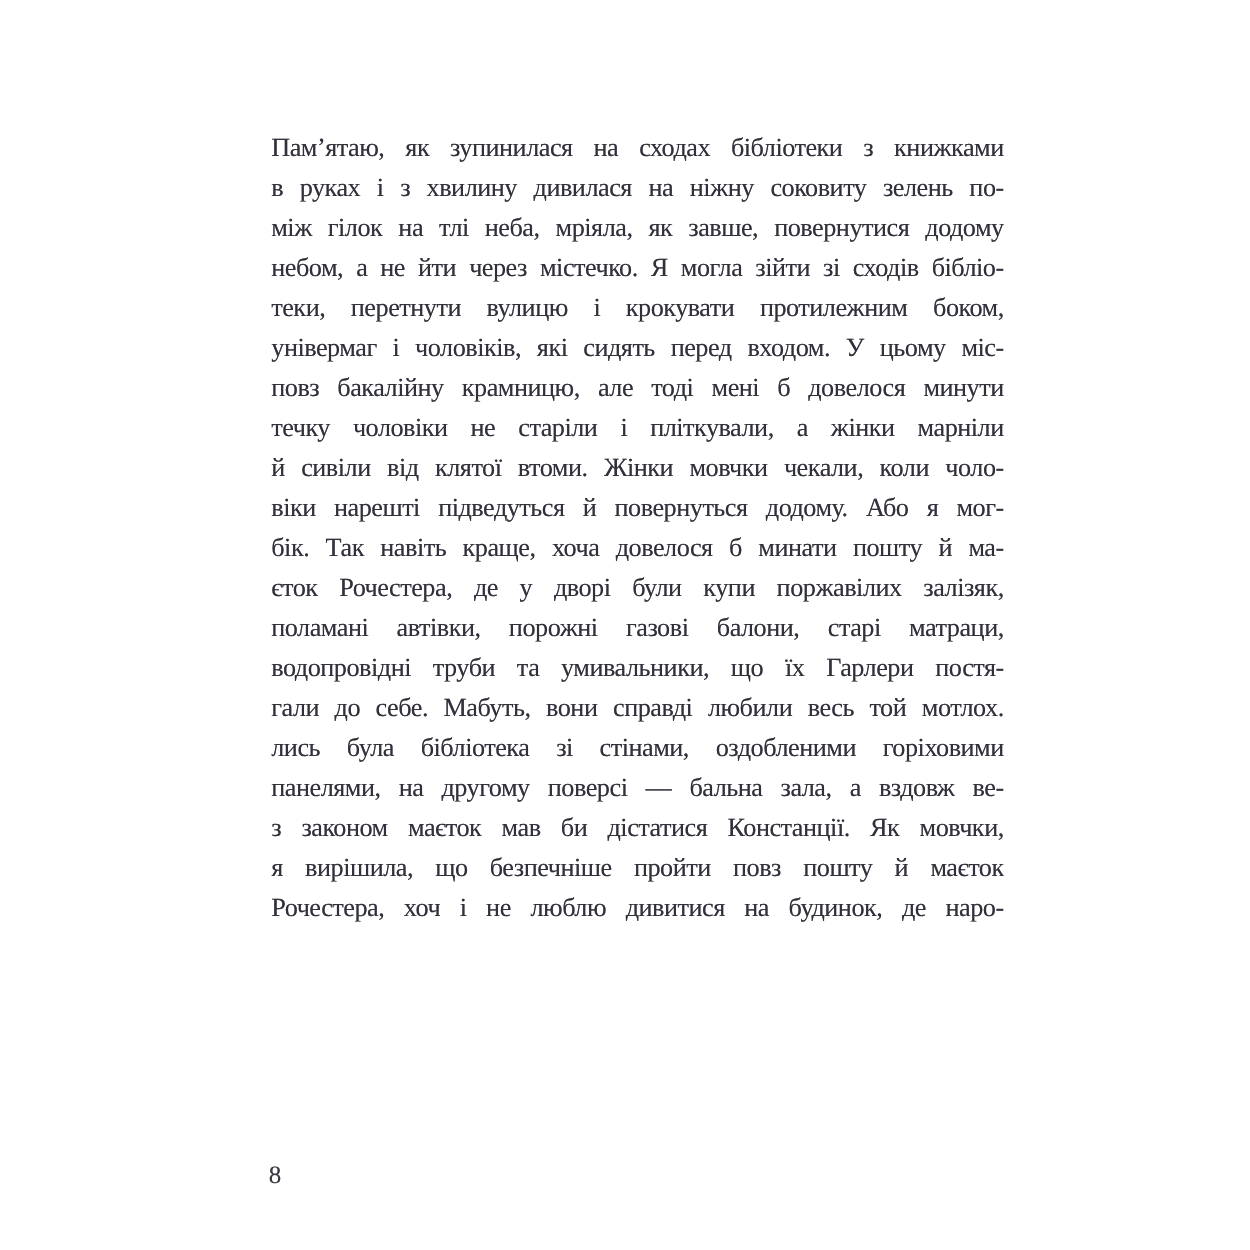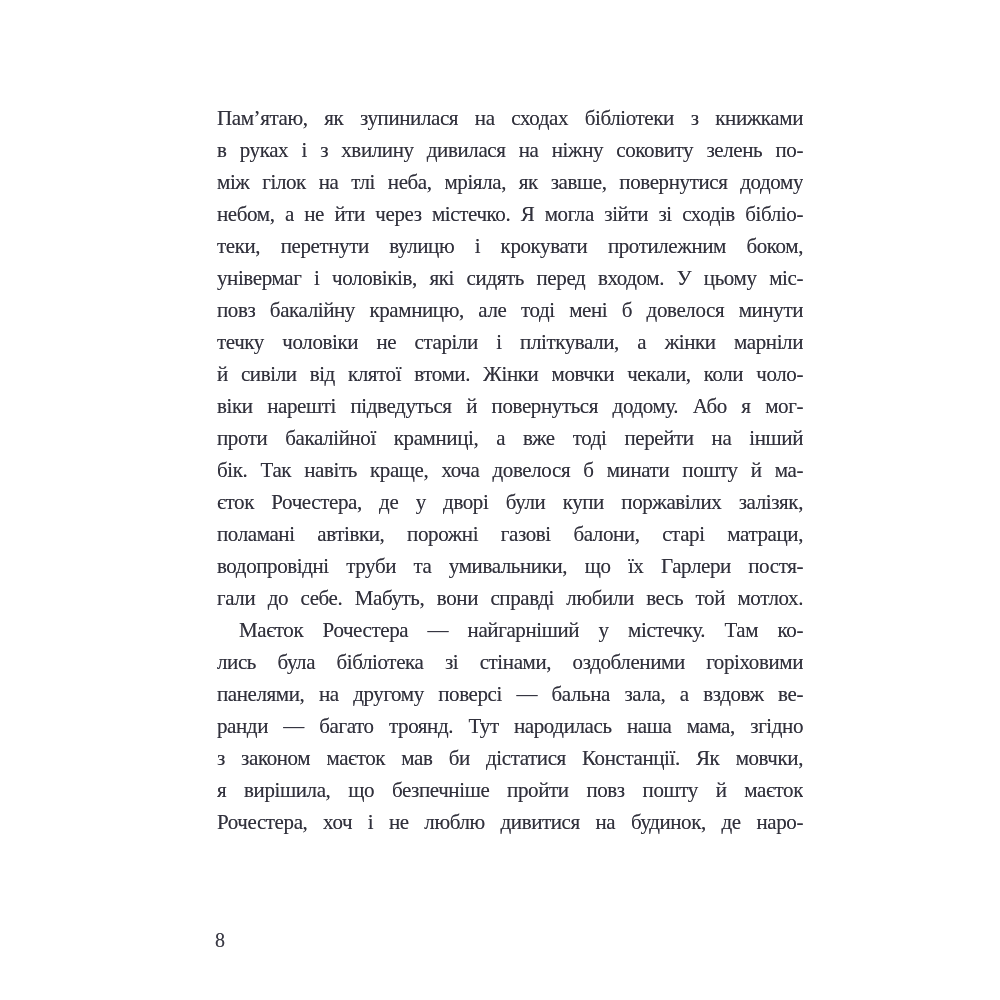--- a/index.html
+++ b/index.html
@@ -61,31 +61,28 @@
         <div class="line">Пам’ятаю, як зупинилася на сходах бібліотеки з книжками</div>
         <div class="line">в руках і з хвилину дивилася на ніжну соковиту зелень по-</div>
         <div class="line">між гілок на тлі неба, мріяла, як завше, повернутися додому</div>
         <div class="line">небом, а не йти через містечко. Я могла зійти зі сходів бібліо-</div>
         <div class="line">теки, перетнути вулицю і крокувати протилежним боком,</div>
         <div class="line">універмаг і чоловіків, які сидять перед входом. У цьому міс-</div>
         <div class="line">повз бакалійну крамницю, але тоді мені б довелося минути</div>
         <div class="line">течку чоловіки не старіли і пліткували, а жінки марніли</div>
         <div class="line">й сивіли від клятої втоми. Жінки мовчки чекали, коли чоло-</div>
         <div class="line">віки нарешті підведуться й повернуться додому. Або я мог-</div>
-        <div class="line">проти бакалійної крамниці, а вже тоді перейти на інший</div>
         <div class="line">бік. Так навіть краще, хоча довелося б минати пошту й ма-</div>
         <div class="line">єток Рочестера, де у дворі були купи поржавілих залізяк,</div>
         <div class="line">поламані автівки, порожні газові балони, старі матраци,</div>
         <div class="line">водопровідні труби та умивальники, що їх Гарлери постя-</div>
         <div class="line">гали до себе. Мабуть, вони справді любили весь той мотлох.</div>
       </div>
       <div class="paragraph">
-        <div class="line indent">Маєток Рочестера — найгарніший у містечку. Там ко-</div>
         <div class="line">лись була бібліотека зі стінами, оздобленими горіховими</div>
         <div class="line">панелями, на другому поверсі — бальна зала, а вздовж ве-</div>
-        <div class="line">ранди — багато троянд. Тут народилась наша мама, згідно</div>
         <div class="line">з законом маєток мав би дістатися Констанції. Як мовчки,</div>
         <div class="line">я вирішила, що безпечніше пройти повз пошту й маєток</div>
         <div class="line">Рочестера, хоч і не люблю дивитися на будинок, де наро-</div>
       </div>
     </div>
   <div class="page-number">8</div>
 </div>
 
 </body></html>

